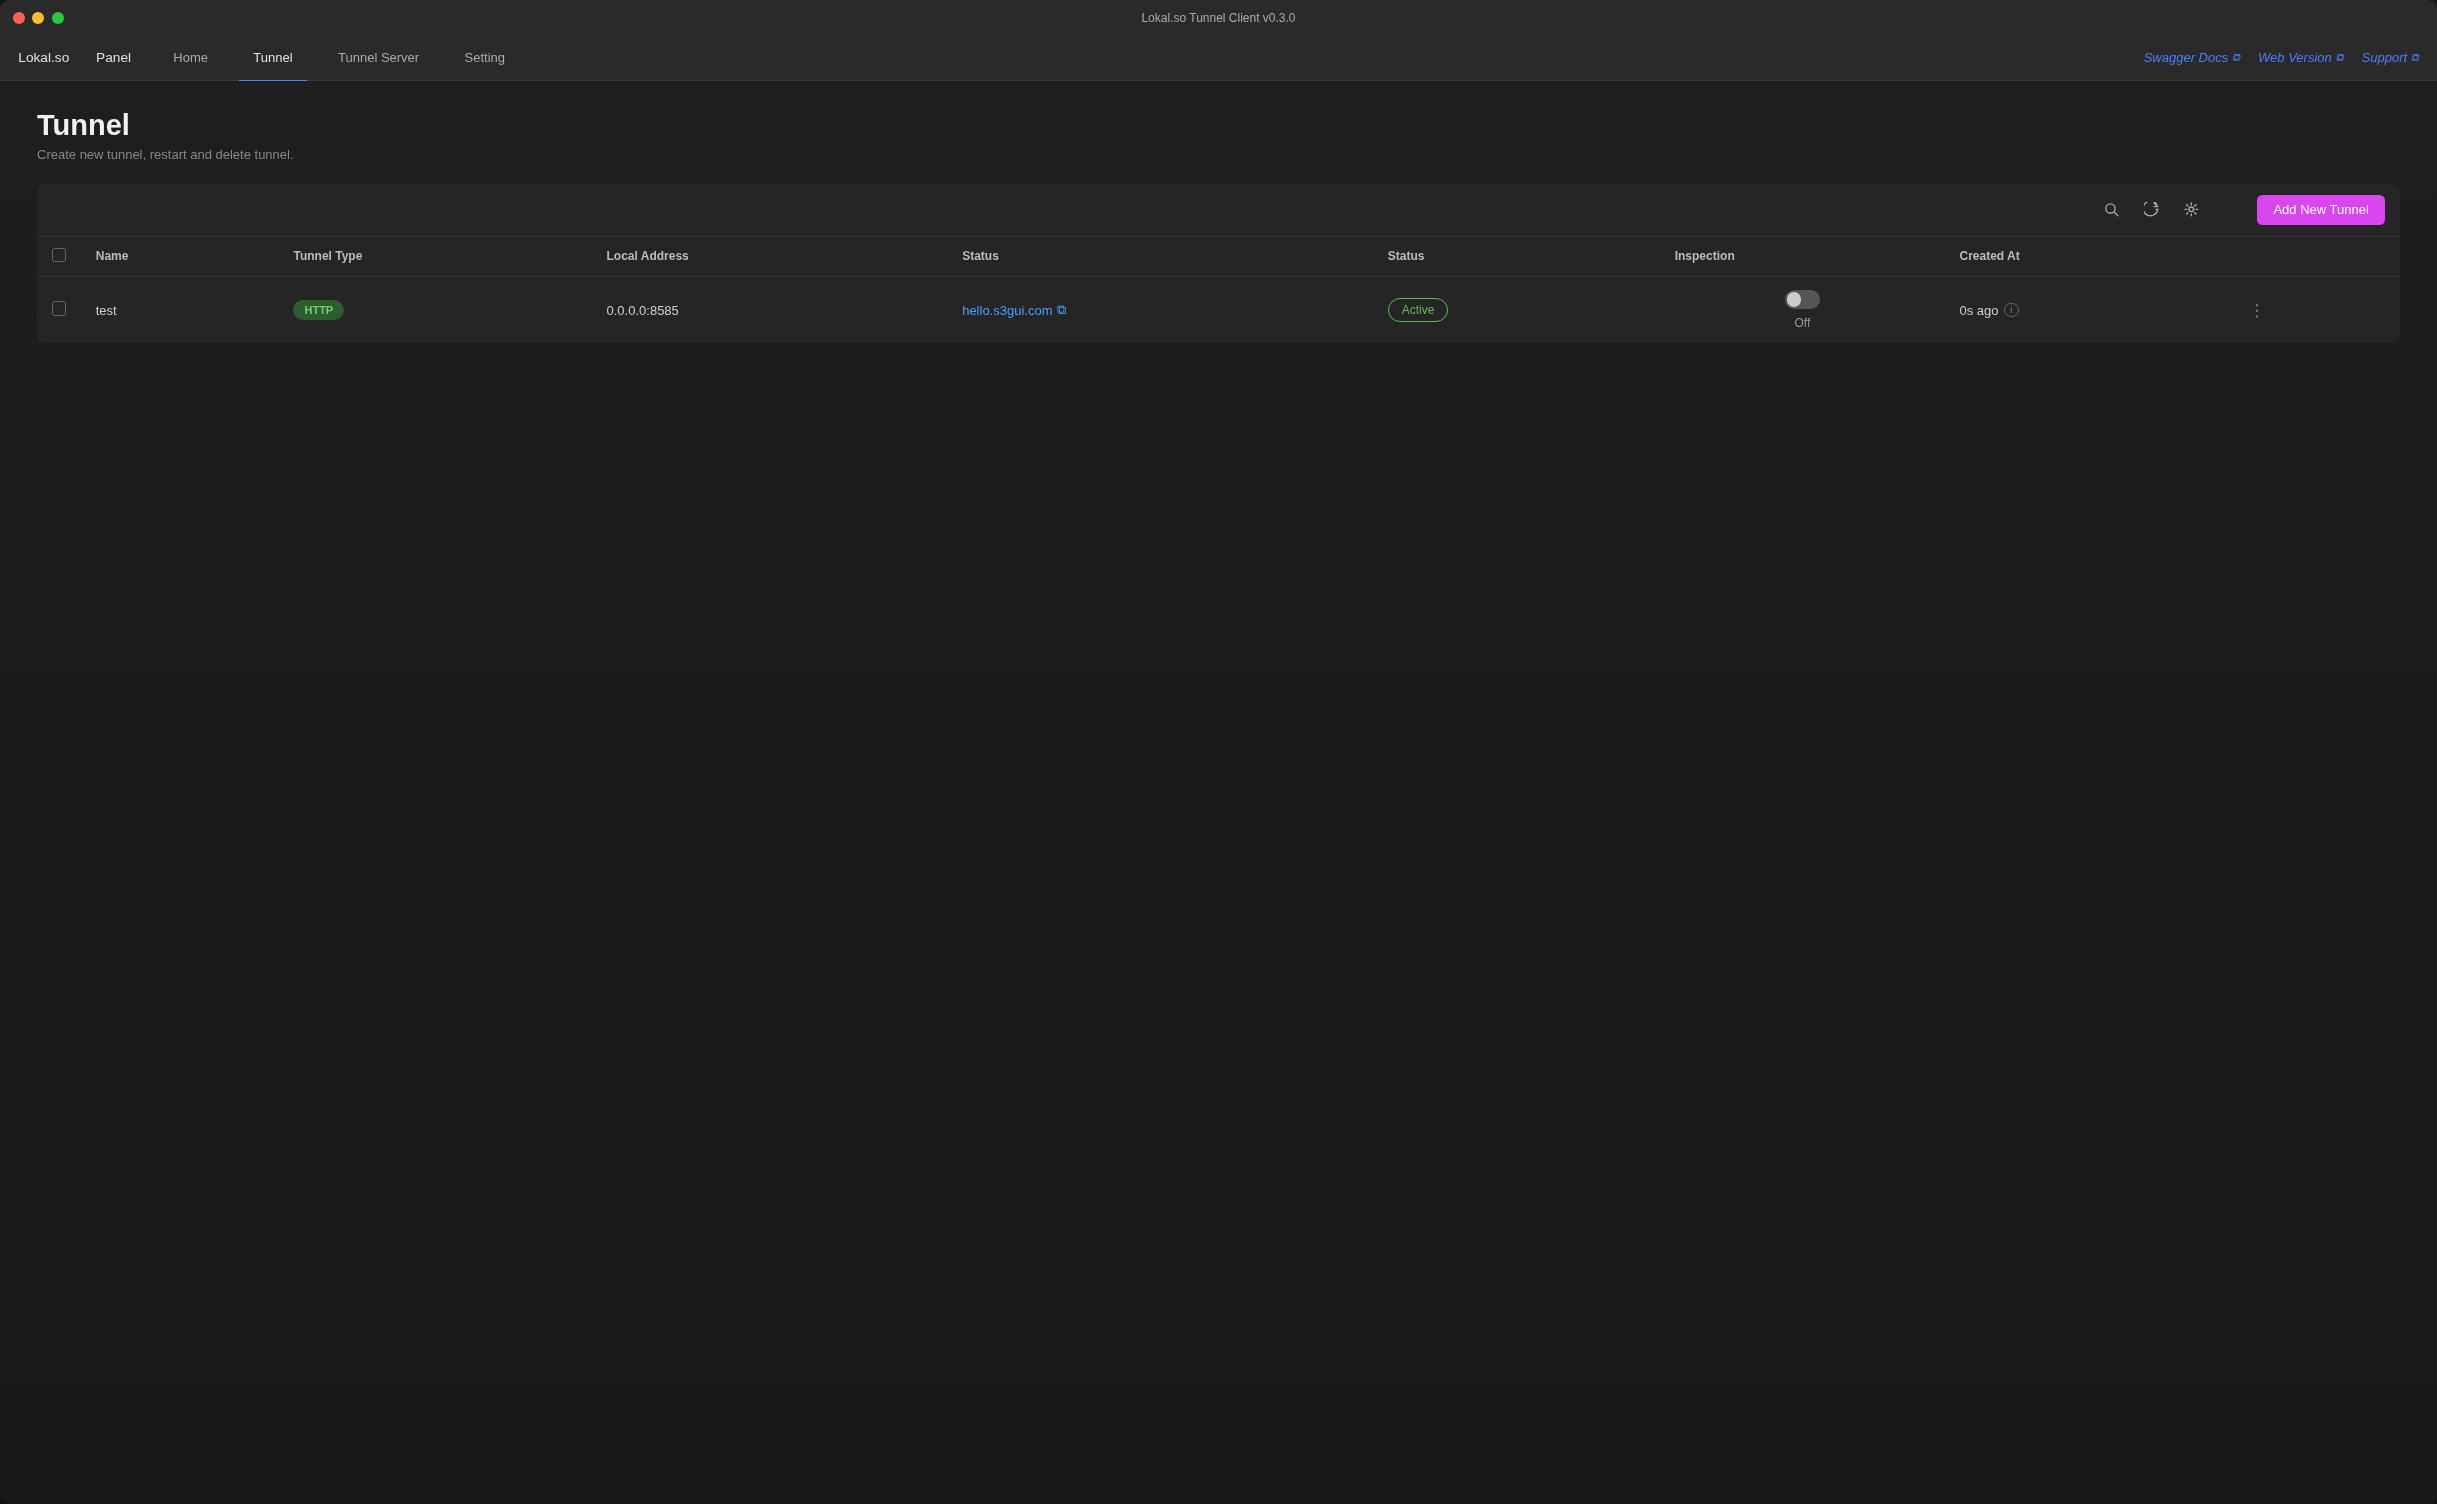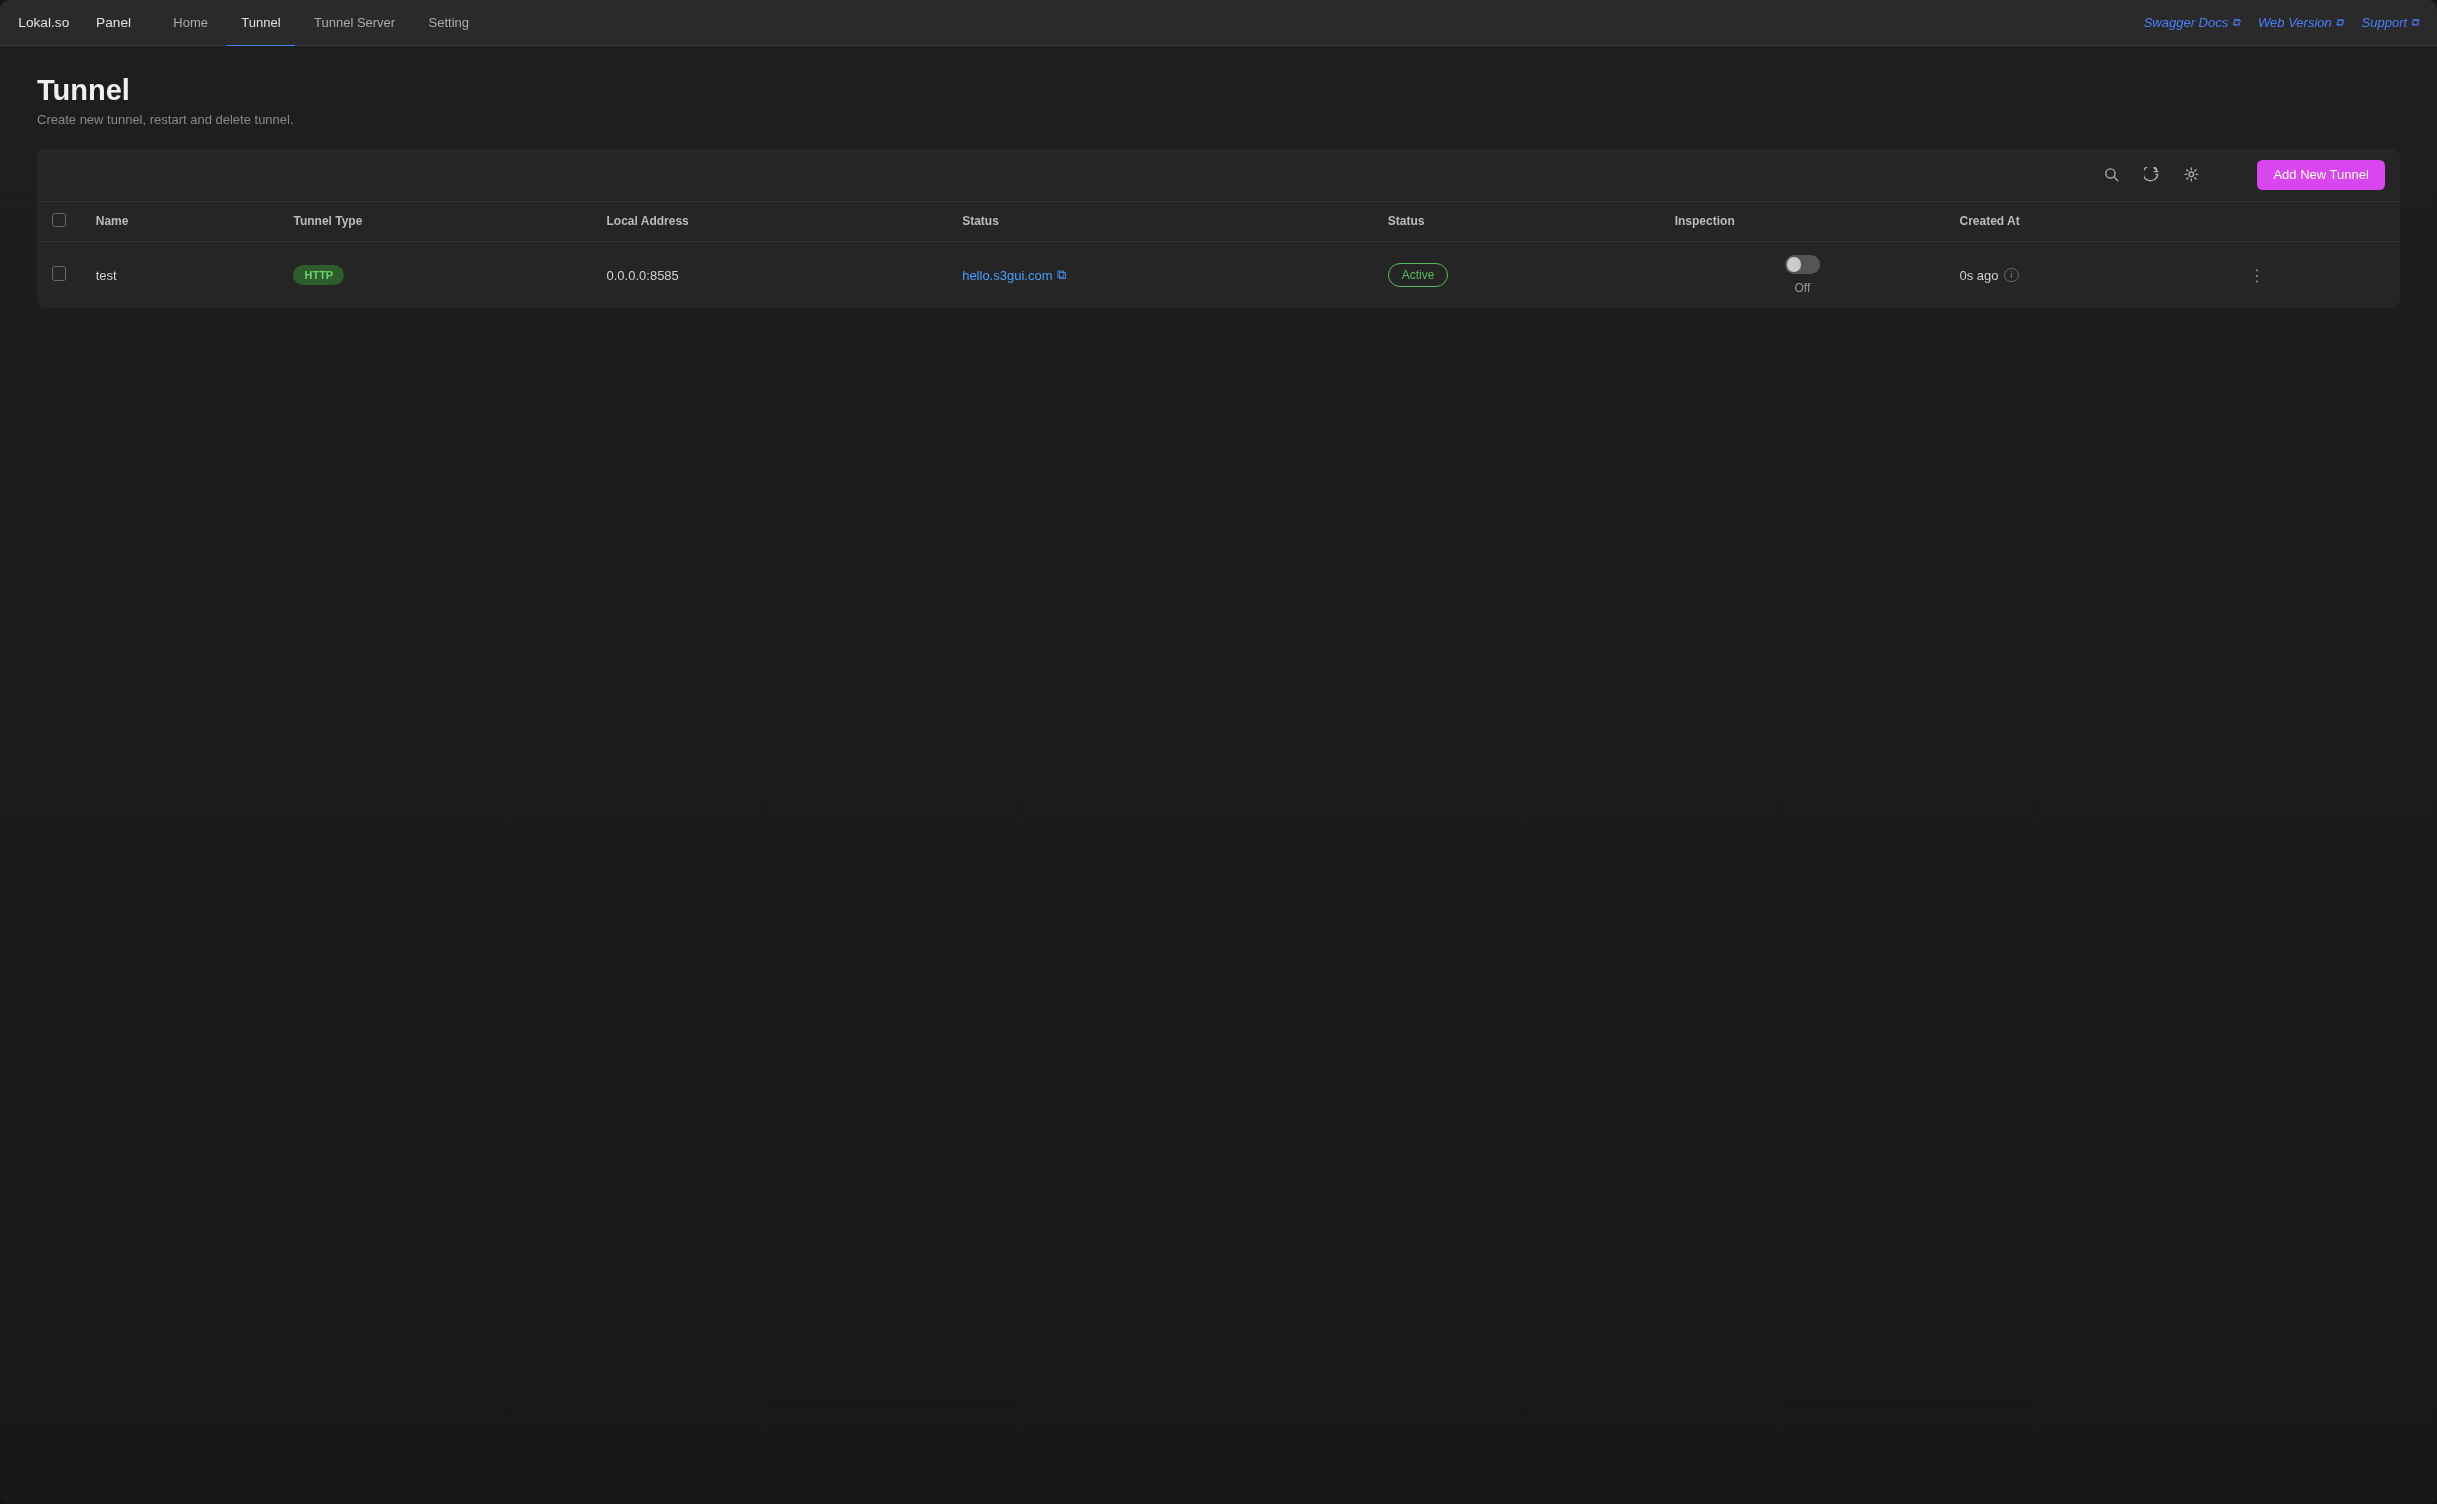--- a/index.html
+++ b/index.html
@@ -64,21 +64,21 @@
       font-size: 13.7px;
       color: #e0e0e0;
       margin-right: 27.5px;
       white-space: nowrap;
     }
     .brand-bold { font-weight: 400; margin-left: 23px; }
 
     .nav-links {
       display: flex;
       align-items: center;
-      gap: 4px;
+      gap: 16px;
       flex: 1;
     }
 
     .nav-item {
       padding: 0 14.7px;
       height: 46px;
       display: flex;
       align-items: center;
       font-size: 13px;
       color: #aaa;
@@ -320,20 +320,28 @@
       display: flex;
       flex-direction: column;
       box-shadow: 0 18.3px 55px rgba(0,0,0,0.8);
     }
   </style>
 </head>
 <body>
 
 <div class="window-wrap">
 
+  <div class="title-bar">
+    <div class="traffic-lights">
+      <div class="traffic-light tl-red"></div>
+      <div class="traffic-light tl-yellow"></div>
+      <div class="traffic-light tl-green"></div>
+    </div>
+    <span class="title-bar-text">Lokal.so Tunnel Client v0.3.0</span>
+  </div>
 
   <div class="nav-bar">
     <div class="brand">
       <span>Lokal.so </span><span class="brand-bold">Panel</span>
     </div>
 
     <div class="nav-links">
       <div class="nav-item">Home</div>
       <div class="nav-item active">Tunnel</div>
       <div class="nav-item">Tunnel Server</div>

